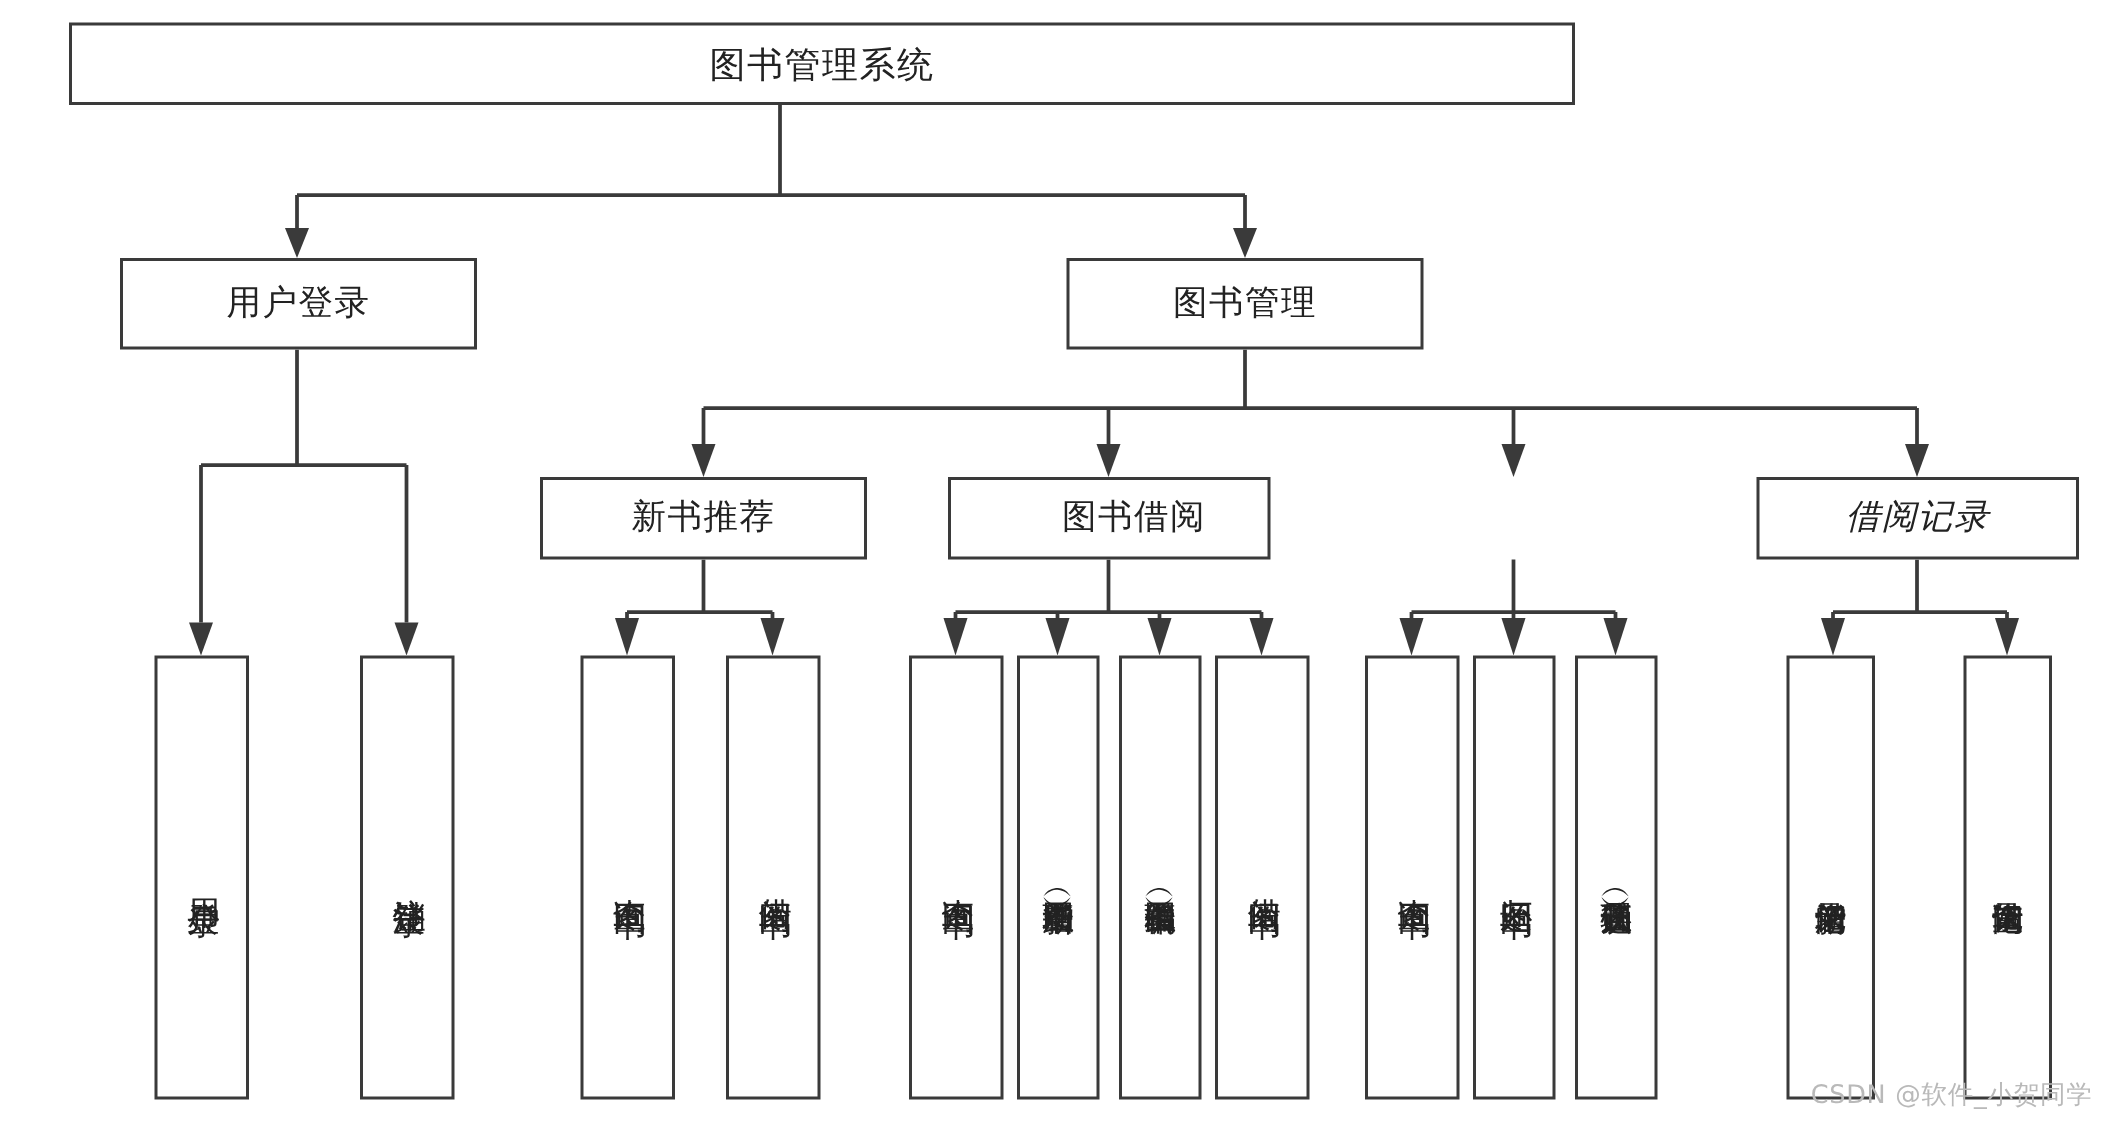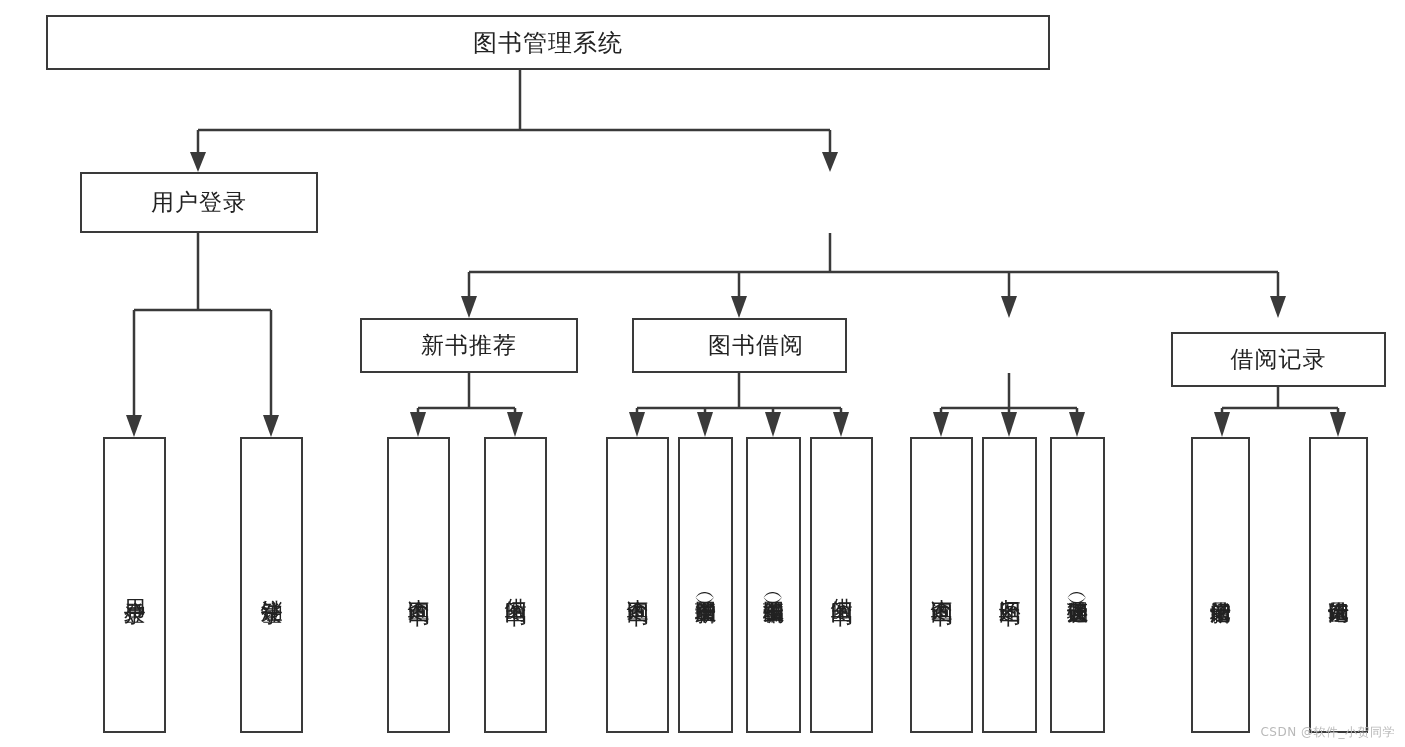--- a/index.html
+++ b/index.html
@@ -61,21 +61,21 @@
     stroke-width:2.5;
     fill:none;
   }
   .arrowhead{
     fill:#3a3a3a;
   }
   #watermark{
     position:absolute;
     right:10px;
     bottom:6px;
-    font-size:12px;
+    font-size:17px;
     color:#b9b9b9;
     letter-spacing:0.5px;
     white-space:nowrap;
     font-family:"DejaVu Sans","Liberation Sans",sans-serif;
   }
 </style>
 </head>
 <body>
 
 <div id="diagram">
@@ -138,24 +138,25 @@
     <path class="link" d="M 1222 408 L 1338 408"></path>
     <path class="link" d="M 1222 408 L 1222 415"></path>
     <path class="link" d="M 1338 408 L 1338 415"></path>
     <polygon class="arrowhead" points="1214,412 1230,412 1222,437"></polygon>
     <polygon class="arrowhead" points="1330,412 1346,412 1338,437"></polygon>
   </svg>
 
   <div class="node node-h node-root" style="left:18px;top:15px;width:1004px;height:55px;">图书管理系统</div>
 
   <div class="node node-h" style="left:80px;top:172px;width:238px;height:61px;">用户登录</div>
+  <div class="node node-h" style="left:711px;top:172px;width:238px;height:61px;">图书管理</div>
 
   <div class="node node-h" style="left:360px;top:318px;width:218px;height:55px;">新书推荐</div>
   <div class="node node-h" style="left:632px;top:318px;width:215px;height:55px;padding-left:33px;">图书借阅</div>
-  <div class="node node-h" style="left:1171px;top:332px;width:215px;height:55px;">借阅记录</div>
+  <div class="node node-h" style="left:1171px;top:318px;width:215px;height:55px;font-style:italic;">借阅记录</div>
 
   <div class="node node-v" style="left:103px;top:437px;width:63px;height:296px;">用户登录</div>
   <div class="node node-v" style="left:240px;top:437px;width:63px;height:296px;">注销登录</div>
 
   <div class="node node-v" style="left:387px;top:437px;width:63px;height:296px;">查询图书</div>
   <div class="node node-v" style="left:484px;top:437px;width:63px;height:296px;">借阅图书</div>
 
   <div class="node node-v" style="left:606px;top:437px;width:63px;height:296px;">查询图书</div>
   <div class="node node-v tight" style="left:678px;top:437px;width:55px;height:296px;">新增图书（管理员）</div>
   <div class="node node-v tight" style="left:746px;top:437px;width:55px;height:296px;">编辑图书（管理员）</div>

